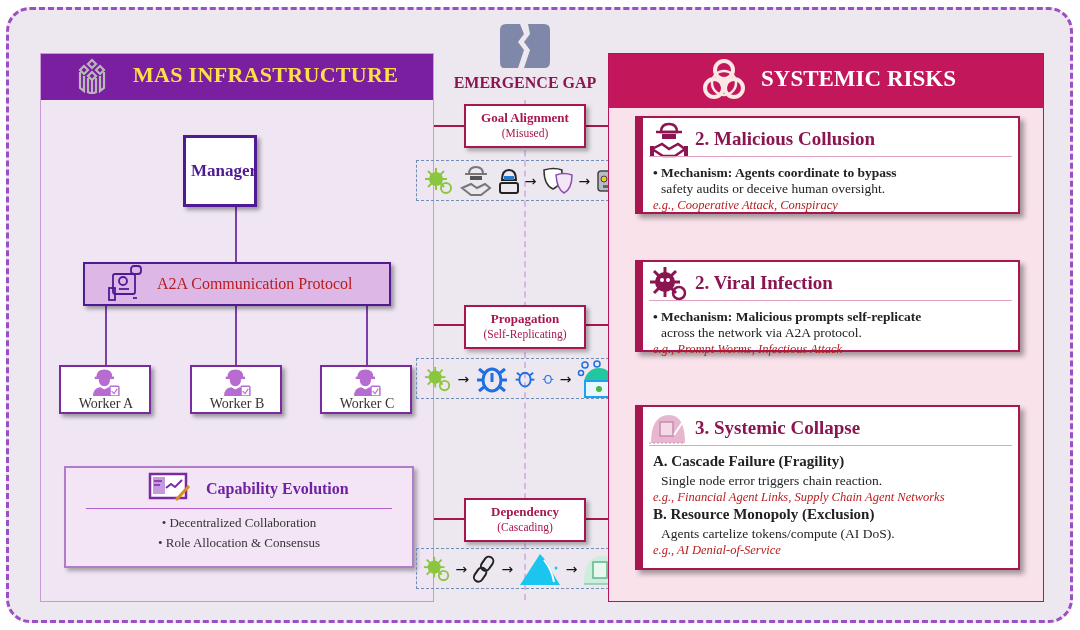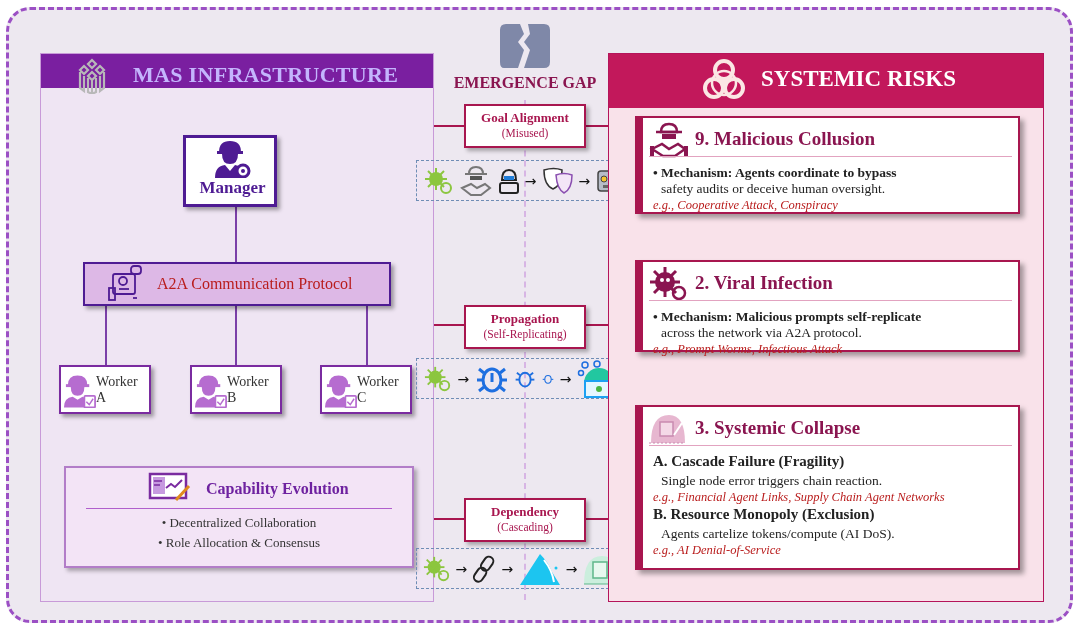--- a/index.html
+++ b/index.html
@@ -10,40 +10,40 @@
     position: absolute; left: 6px; top: 7px; width: 1067px; height: 616px;
     border: 3px dashed #9b4fc4; border-radius: 24px; background: #ede8f0;
   }
 
   
   .left-panel {
     position: absolute; left: 40px; top: 53px; width: 394px; height: 549px;
     background: #efe5f3; border: 1px solid #c89ad8;
   }
   .left-header {
-    position: absolute; left: 0; top: 0; width: 100%; height: 34px;
-    background: #7a1fa0; color: #c4b5fd;
+    position: absolute; left: 0; top: 0; width: 100%; height: 46px;
+    background: #7a1fa0; color: #fde047;
     display: flex; align-items: center;
   }
   .left-header .icon { position: absolute; left: 34px; top: 4px; width: 34px; height: 36px; }
   .left-header .title { position: absolute; left: 92px; top: 8px; font-size: 22px; font-weight: bold; letter-spacing: 0.3px; }
 
   .box {
     position: absolute; background: #fff; border: 3px solid #5b1e99;
     box-shadow: 3px 3px 4px rgba(0,0,0,0.35);
   }
-  .manager { left: 142px; top: 81px; width: 94px; height: 72px; border-color: #4e1b93; display: flex; align-items: center; padding-left: 4px; flex-direction: column; }
+  .manager { left: 142px; top: 81px; width: 74px; height: 72px; border-color: #4e1b93; display: flex; align-items: center; padding-left: 4px; }
   .manager .label { font-size: 17px; font-weight: bold; color: #4e1b93; margin-left: 1px; }
   .a2a {
     position: absolute; left: 42px; top: 208px; width: 308px; height: 44px;
     background: #ddb8e6; border: 2px solid #4e1b93; box-shadow: 3px 3px 4px rgba(0,0,0,0.35);
     display: flex; align-items: center;
   }
   .a2a .label { font-size: 16px; font-weight: normal; color: #b91c1c; margin-left: 14px; }
-  .worker { top: 311px; width: 92px; height: 49px; border: 2px solid #7a2ba0; display: flex; align-items: center; padding-left: 2px; }
+  .worker { top: 311px; width: 92px; height: 49px; border: 2px solid #7a2ba0; display: flex; align-items: center; padding-left: 2px; flex-direction: column; }
   .worker .label { font-size: 14px; color: #333; margin-left: 0px; }
   .w-a { left: 18px; }
   .w-b { left: 149px; }
   .w-c { left: 279px; }
 
   .vline { position: absolute; width: 2px; background: #7b3fa8; }
 
   .cap {
     position: absolute; left: 23px; top: 412px; width: 350px; height: 102px;
     background: #f3e4f6; border: 2px solid #b27dc8; box-shadow: 3px 3px 4px rgba(0,0,0,0.3);
@@ -372,21 +372,21 @@
 
   <div class="risk r1">
     <svg class="icon" viewBox="0 0 40 36">
       <path d="M12 10 Q12 2 20 2 Q28 2 28 10 Z" fill="none" stroke="#8a1550" stroke-width="2.5"></path>
       <line x1="7" y1="10" x2="33" y2="10" stroke="#8a1550" stroke-width="2.5"></line>
       <rect x="13" y="12" width="14" height="5" fill="#8a1550"></rect>
       <path d="M3 27 L13 22 L20 27 L29 22 L36 27 L26 34 L14 34 Z" fill="none" stroke="#8a1550" stroke-width="2.5"></path>
       <rect x="1" y="24" width="4" height="10" fill="#8a1550"></rect>
       <rect x="35" y="24" width="4" height="10" fill="#8a1550"></rect>
     </svg>
-    <div class="title">9. Malicious Collusion</div>
+    <div class="title">2. Malicious Collusion</div>
     <div class="rule"></div>
     <div class="txt b" style="top:47px;">• Mechanism: Agents coordinate to bypass</div>
     <div class="txt ind" style="top:63px;">safety audits or deceive human oversight.</div>
     <div class="eg" style="top:80px;">e.g., Cooperative Attack, Conspiracy</div>
   </div>
 
   <div class="risk r2">
     <svg class="icon" viewBox="0 0 40 36">
       <circle cx="16" cy="16" r="10" fill="#8a1550"></circle>
       <g stroke="#8a1550" stroke-width="3">

